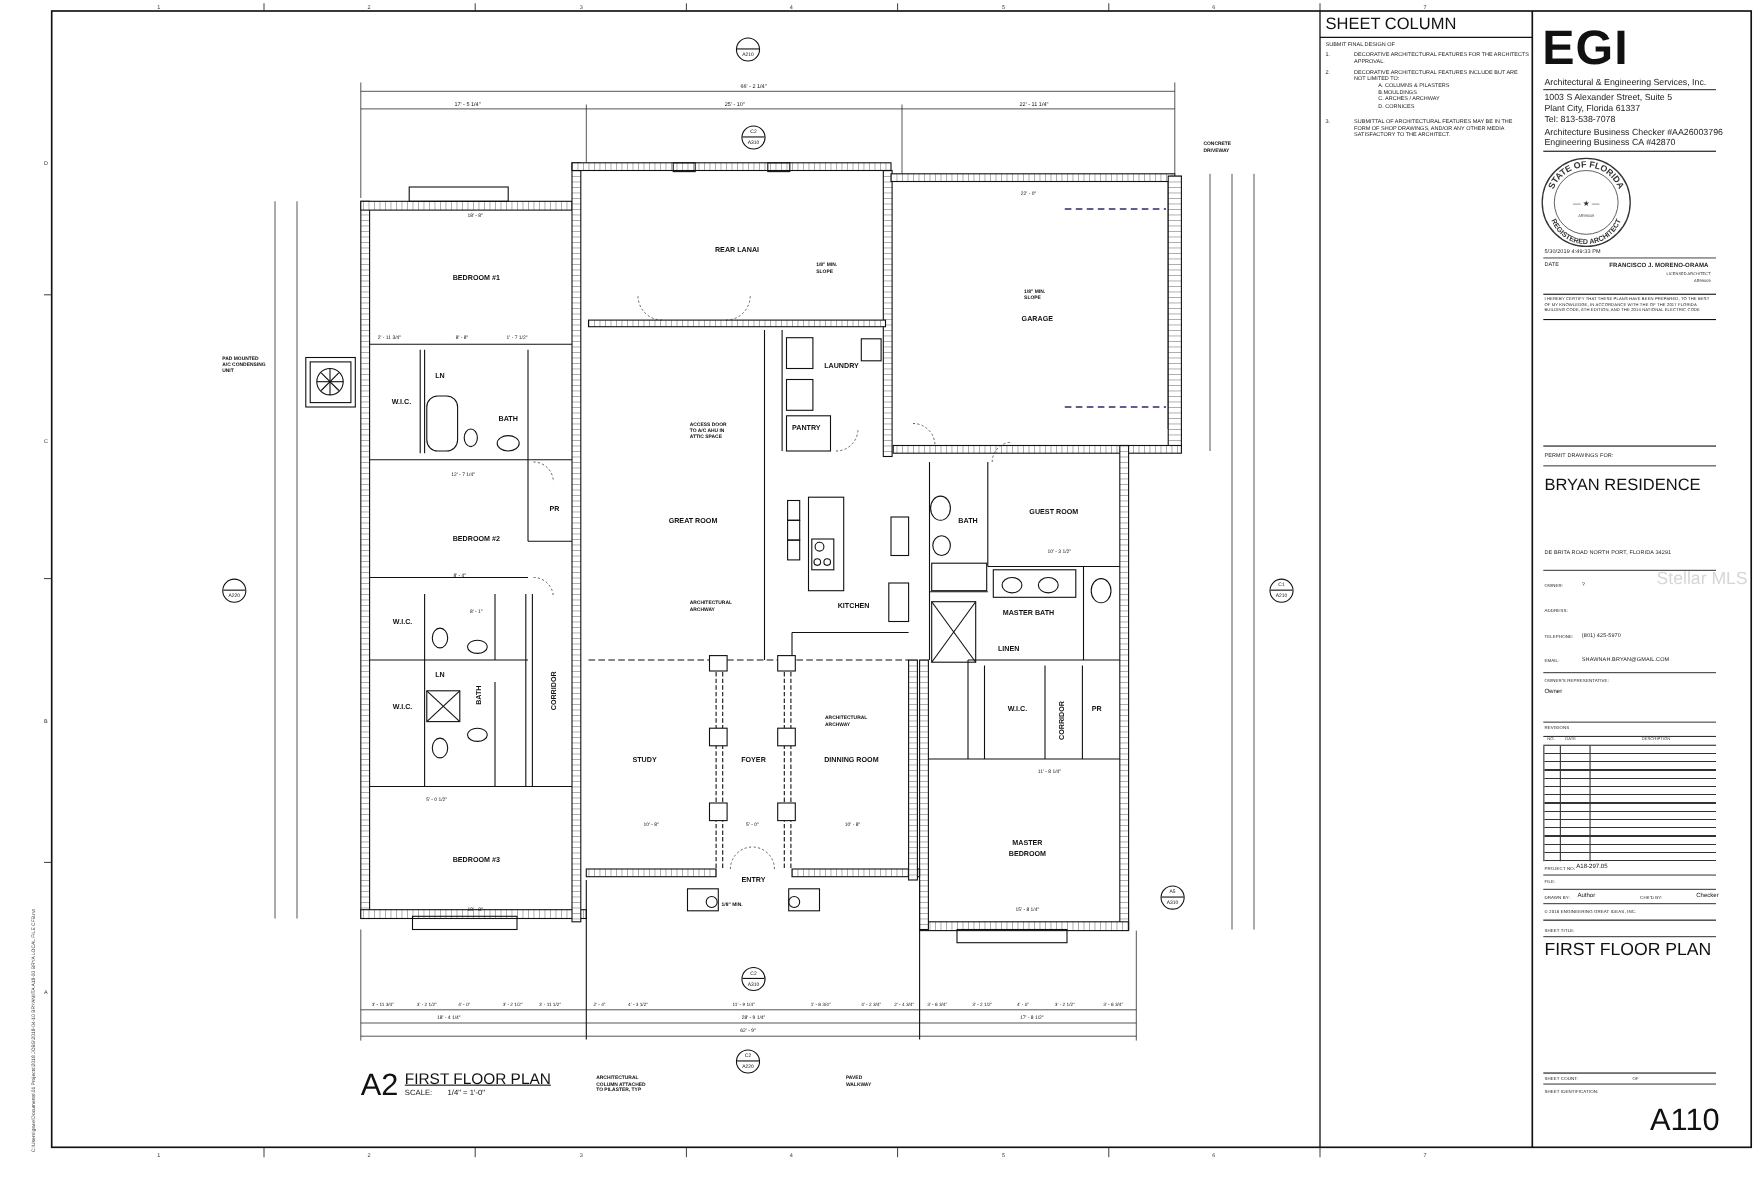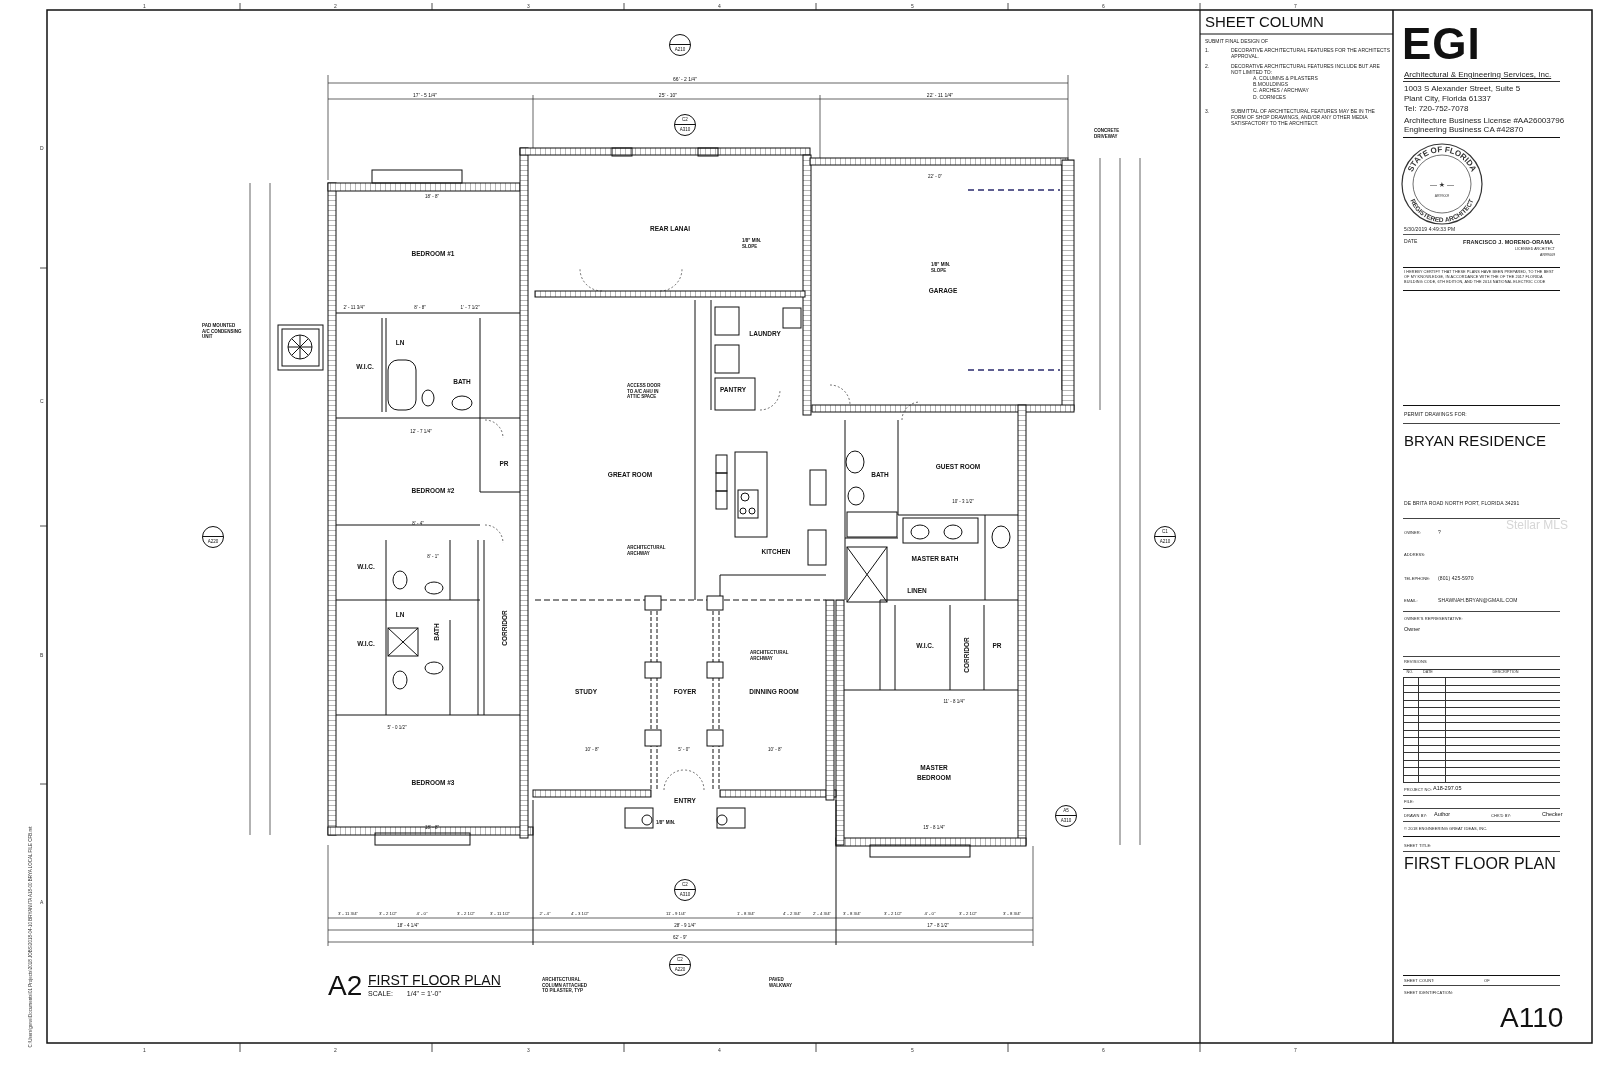--- a/index.html
+++ b/index.html
@@ -15,21 +15,21 @@
   .notes-body .sub { padding-left:48px; }
   .egi-logo { position:absolute; left:1402px; top:22px; font-size:44px; font-weight:bold; letter-spacing:1px; line-height:44px; }
   .egi-line { position:absolute; left:1404px; font-size:8px; color:#222; white-space:nowrap; }
   .proj-name { position:absolute; left:1404px; top:432px; font-size:15px; }
   .sheet-title { position:absolute; left:1404px; top:855px; font-size:16px; }
   .sheet-id { position:absolute; left:1500px; top:1002px; font-size:28px; }
   .plan-tag { position:absolute; left:328px; top:970px; font-size:28px; }
   .plan-title { position:absolute; left:368px; top:972px; font-size:14px; text-decoration:underline; }
   .plan-scale { position:absolute; left:368px; top:990px; font-size:7px; }
   .plan-scale span { margin-right:12px; }
-  .watermark { position:absolute; left:1506px; top:518px; font-size:12px; color:#d6d6d6; }
+  .watermark { position:absolute; left:1506px; top:518px; font-size:16px; color:#d6d6d6; }
 </style>
 </head>
 <body>
 
 <div class="sheet">
   <svg id="plan-svg" width="1600" height="1078" viewBox="0 0 1600 1078" xmlns="http://www.w3.org/2000/svg">
     <defs>
       <pattern id="brick" width="5" height="5" patternUnits="userSpaceOnUse">
         <rect width="5" height="5" fill="#fff"></rect>
         <line x1="0" y1="0" x2="5" y2="0" stroke="#333" stroke-width="0.7"></line>
@@ -432,26 +432,26 @@
     <div class="sub">c. ARCHES / ARCHWAY</div>
     <div class="sub">d. CORNICES</div>
     <div class="item" style="margin-top:8px">
         <span class="num">3.</span>
         <span>SUBMITTAL OF ARCHITECTURAL FEATURES MAY BE IN THE FORM OF SHOP DRAWINGS, AND/OR ANY OTHER MEDIA SATISFACTORY TO THE ARCHITECT.</span>
       </div>
   </div>
 
   
   <div class="egi-logo">EGI</div>
-  <div class="egi-line" style="top:70px;text-decoration:underline;">Architectural &amp; Engineering Services, Inc.</div>
+  <div class="egi-line" style="top:70px;">Architectural &amp; Engineering Services, Inc.</div>
   <div class="abs" style="left:1403px; top:81px; width:157px; border-top:1px solid #333;"></div>
   <div class="egi-line" style="top:84px;">1003 S Alexander Street, Suite 5</div>
   <div class="egi-line" style="top:94px;">Plant City, Florida 61337</div>
-  <div class="egi-line" style="top:104px;">Tel: 720-752-7078</div>
-  <div class="egi-line" style="top:116px;">Architecture Business License #AA26003796</div>
+  <div class="egi-line" style="top:104px;">Tel: 813-538-7078</div>
+  <div class="egi-line" style="top:116px;">Architecture Business Checker #AA26003796</div>
   <div class="egi-line" style="top:125px;">Engineering Business CA      #42870</div>
   <div class="abs" style="left:1403px; top:137px; width:157px; border-top:1.5px solid #111;"></div>
 
   
   <svg class="abs" style="left:1400px; top:142px;" width="84" height="84">
     <circle cx="42" cy="42" r="40" fill="none" stroke="#333" stroke-width="1.2"></circle>
     <circle cx="42" cy="42" r="29" fill="none" stroke="#333" stroke-width="0.7"></circle>
     <path id="arcTop" d="M 10 42 A 32 32 0 0 1 74 42" fill="none"></path>
     <path id="arcBot" d="M 8 46 A 34 34 0 0 0 76 46" fill="none"></path>
     <text font-size="8" font-weight="bold" fill="#333"><textPath href="#arcTop" startOffset="50%" text-anchor="middle">STATE OF FLORIDA</textPath></text>

